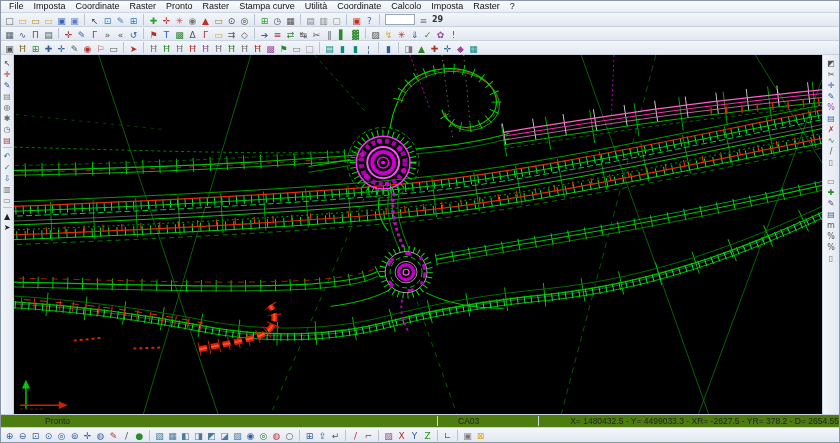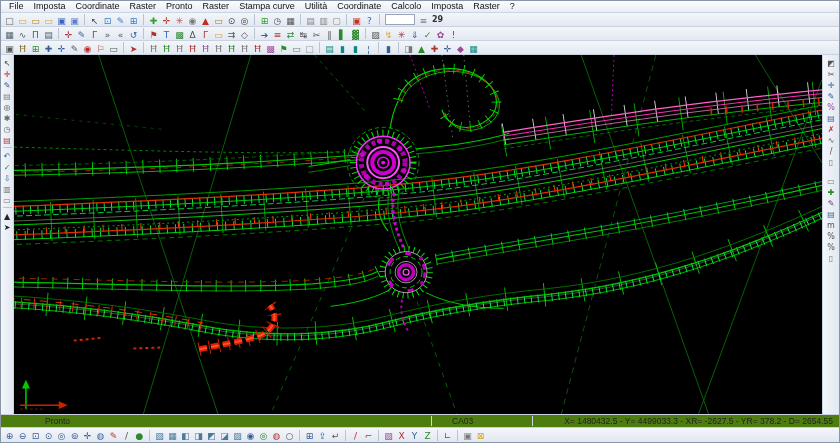--- a/index.html
+++ b/index.html
@@ -27,21 +27,21 @@
   .side .tbtn{width:11px;height:11px;font-size:8px;line-height:11px;}
   .vsep{height:1px;width:9px;background:#b9c3d2;margin:2px 0;}
   .vgap{height:8px;}
   .canvas{flex:1 1 auto;background:#000;position:relative;min-width:0;}
   .canvas svg{display:block;width:100%;height:100%;}
   
   .statusbar{height:12px;display:flex;align-items:center;background:#4d7c0f;border-top:1px solid #c9d2df;
              font-size:8.5px;color:#222;flex:0 0 auto;}
   .status-ready{margin-left:44px;flex:1 1 auto;}
   .status-layer{width:80px;text-align:left;border-left:1px solid #cfd6e2;padding-left:20px;}
-  .status-coords{width:300px;text-align:right;border-left:1px solid #cfd6e2;padding-right:6px;white-space:nowrap;}
+  .status-coords{width:300px;text-align:right;border-left:1px solid #cfd6e2;white-space:nowrap;}
   
   .tbar.bottom{height:14px;border-top:1px solid #c9d2df;border-bottom:none;}
 </style>
 </head>
 <body>
 
 <div class="app">
 
   <div class="menubar">
       <span class="menu-item">File</span>

